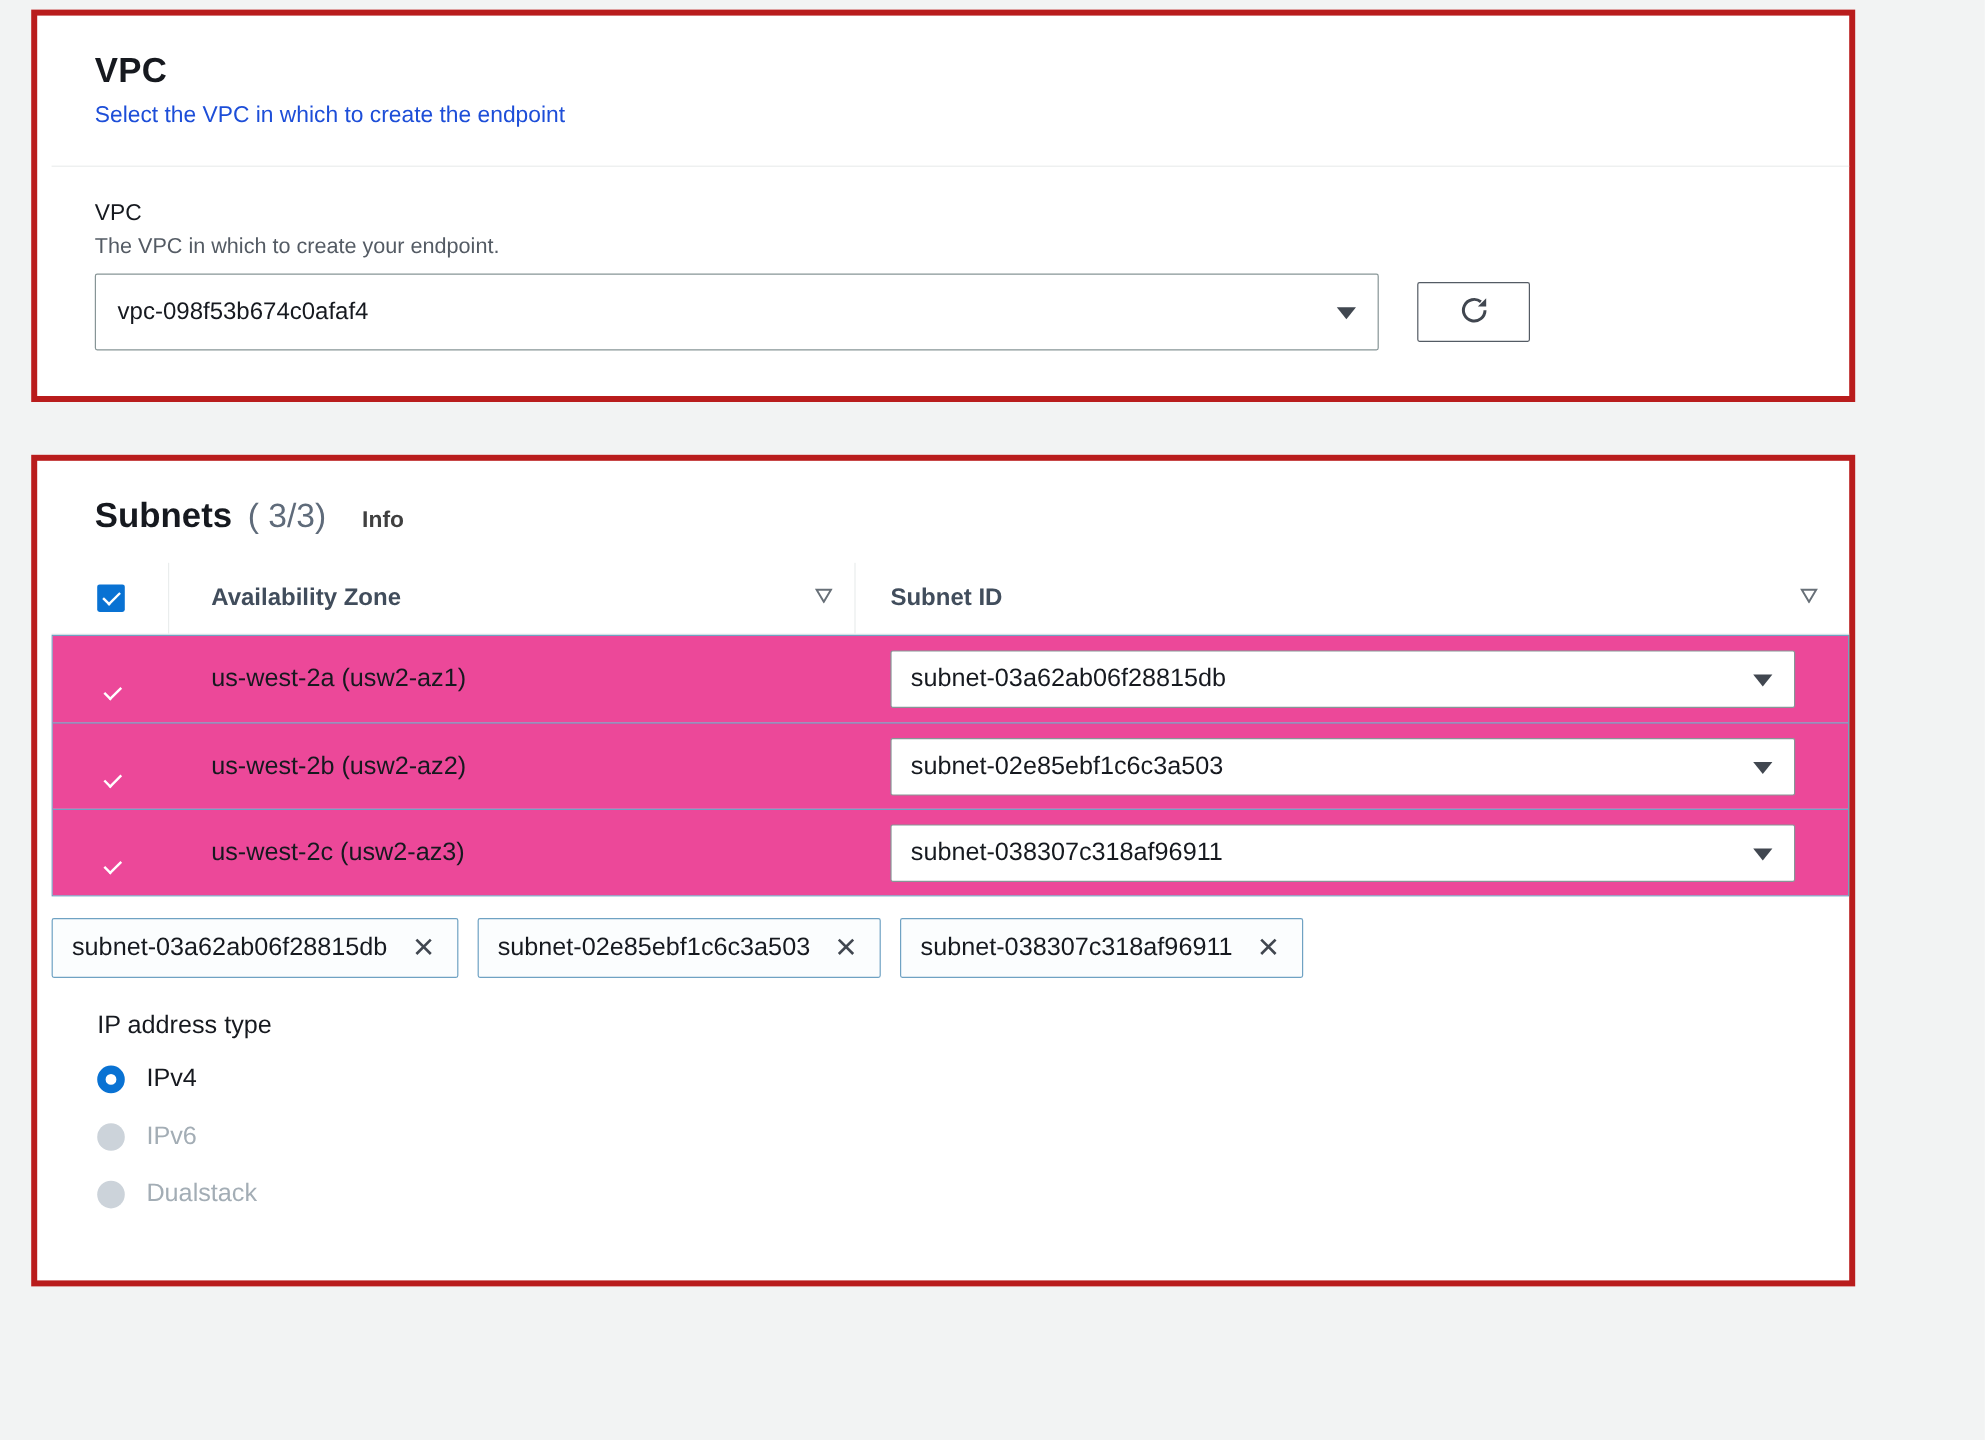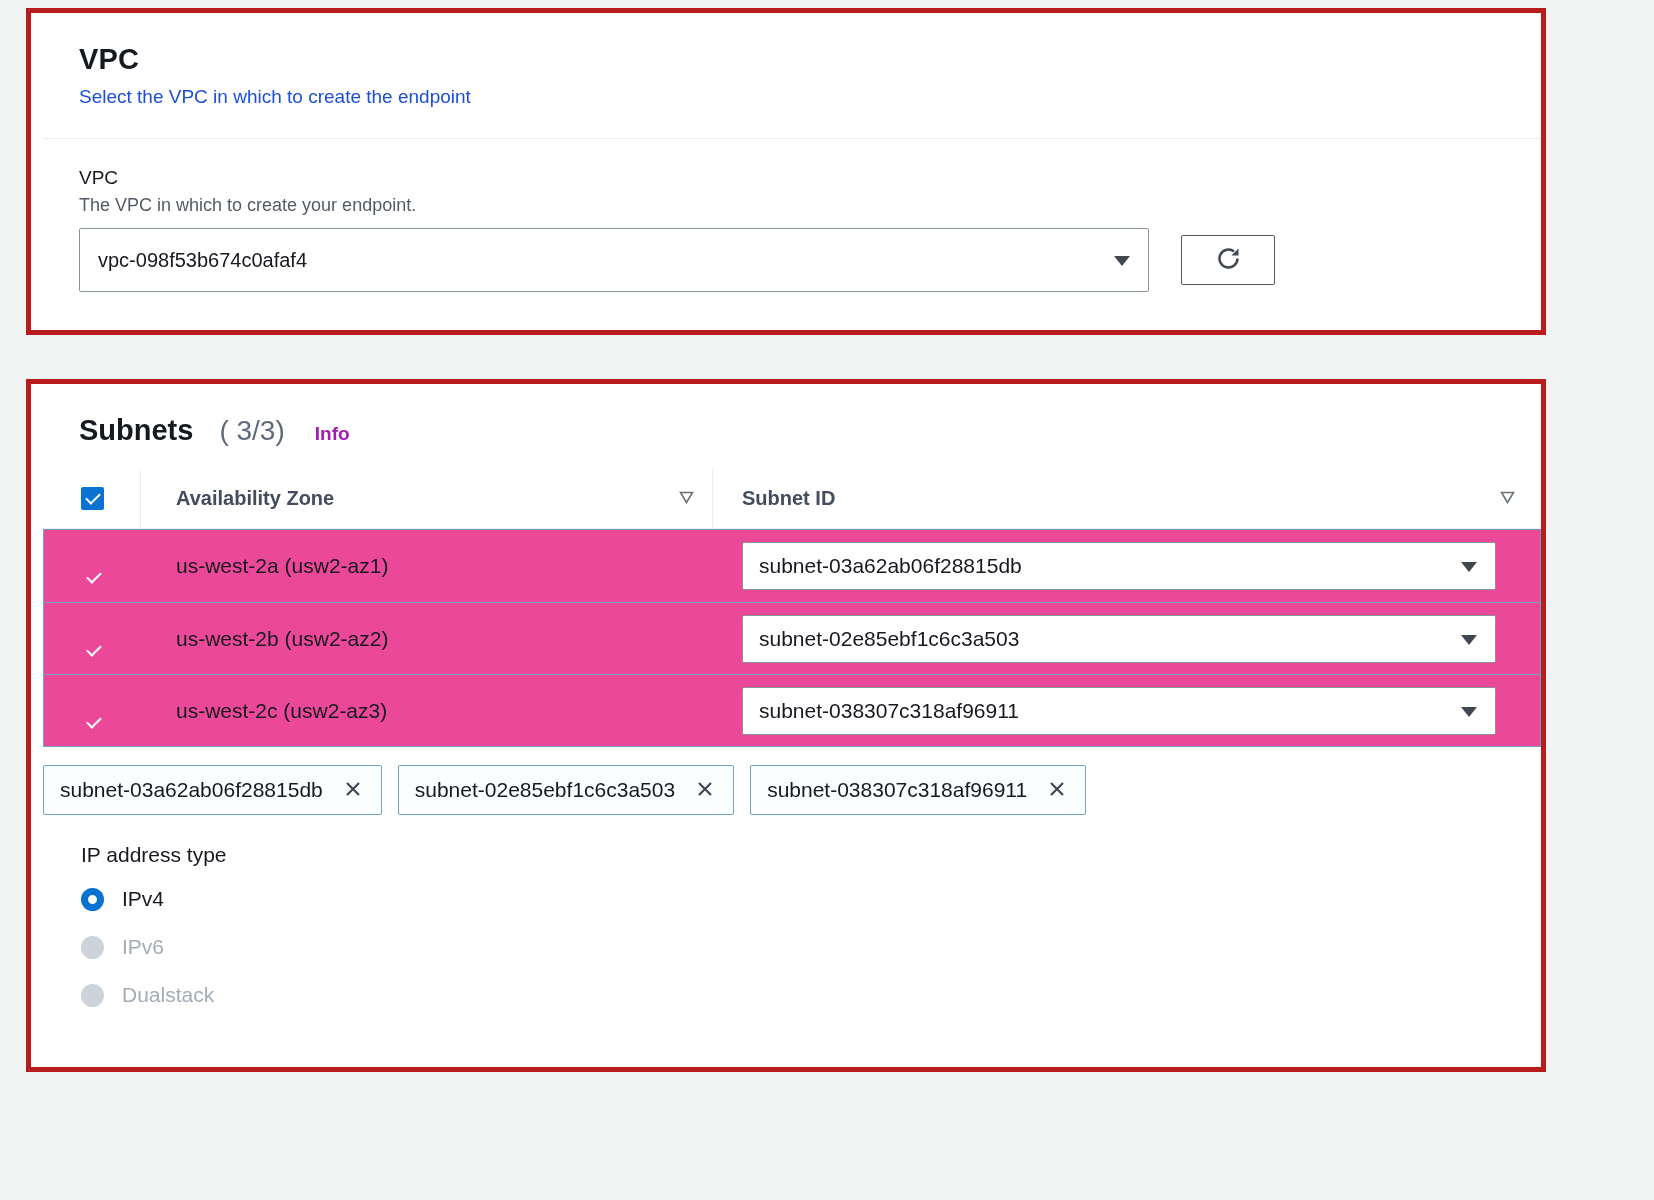--- a/index.html
+++ b/index.html
@@ -63,22 +63,22 @@
     border-top:9px solid transparent;
     border-bottom:9px solid transparent;
     border-left:13px solid #16191f;
     margin-right:16px;
   }
   .expander-label { font-size:22px; font-weight:700; }
 
   
   .subnets-header { padding:30px 36px 22px 36px; display:flex; align-items:baseline; }
   .subnets-title { font-size:29px; font-weight:700; margin:0; }
-  .subnets-counter { font-size:28px; font-weight:400; color:#5f6b7a; margin-left:26px; }
-  .info-link { font-size:19px; font-weight:700; color:#a21caf; margin-left:30px; text-decoration:none; cursor:pointer; }
+  .subnets-counter { font-size:28px; font-weight:400; color:#5f6b7a; margin-left:13px; }
+  .info-link { font-size:19px; font-weight:700; color:#404040; margin-left:30px; text-decoration:none; cursor:pointer; }
 
   .tbl-header {
     display:grid;
     grid-template-columns:97px 572px 1fr;
     align-items:center;
     height:60px;
     border-bottom:1px solid #eaeded;
   }
   .tbl-header .hcell { display:flex; align-items:center; height:100%; }
   .hcell-check { padding-left:38px; }

